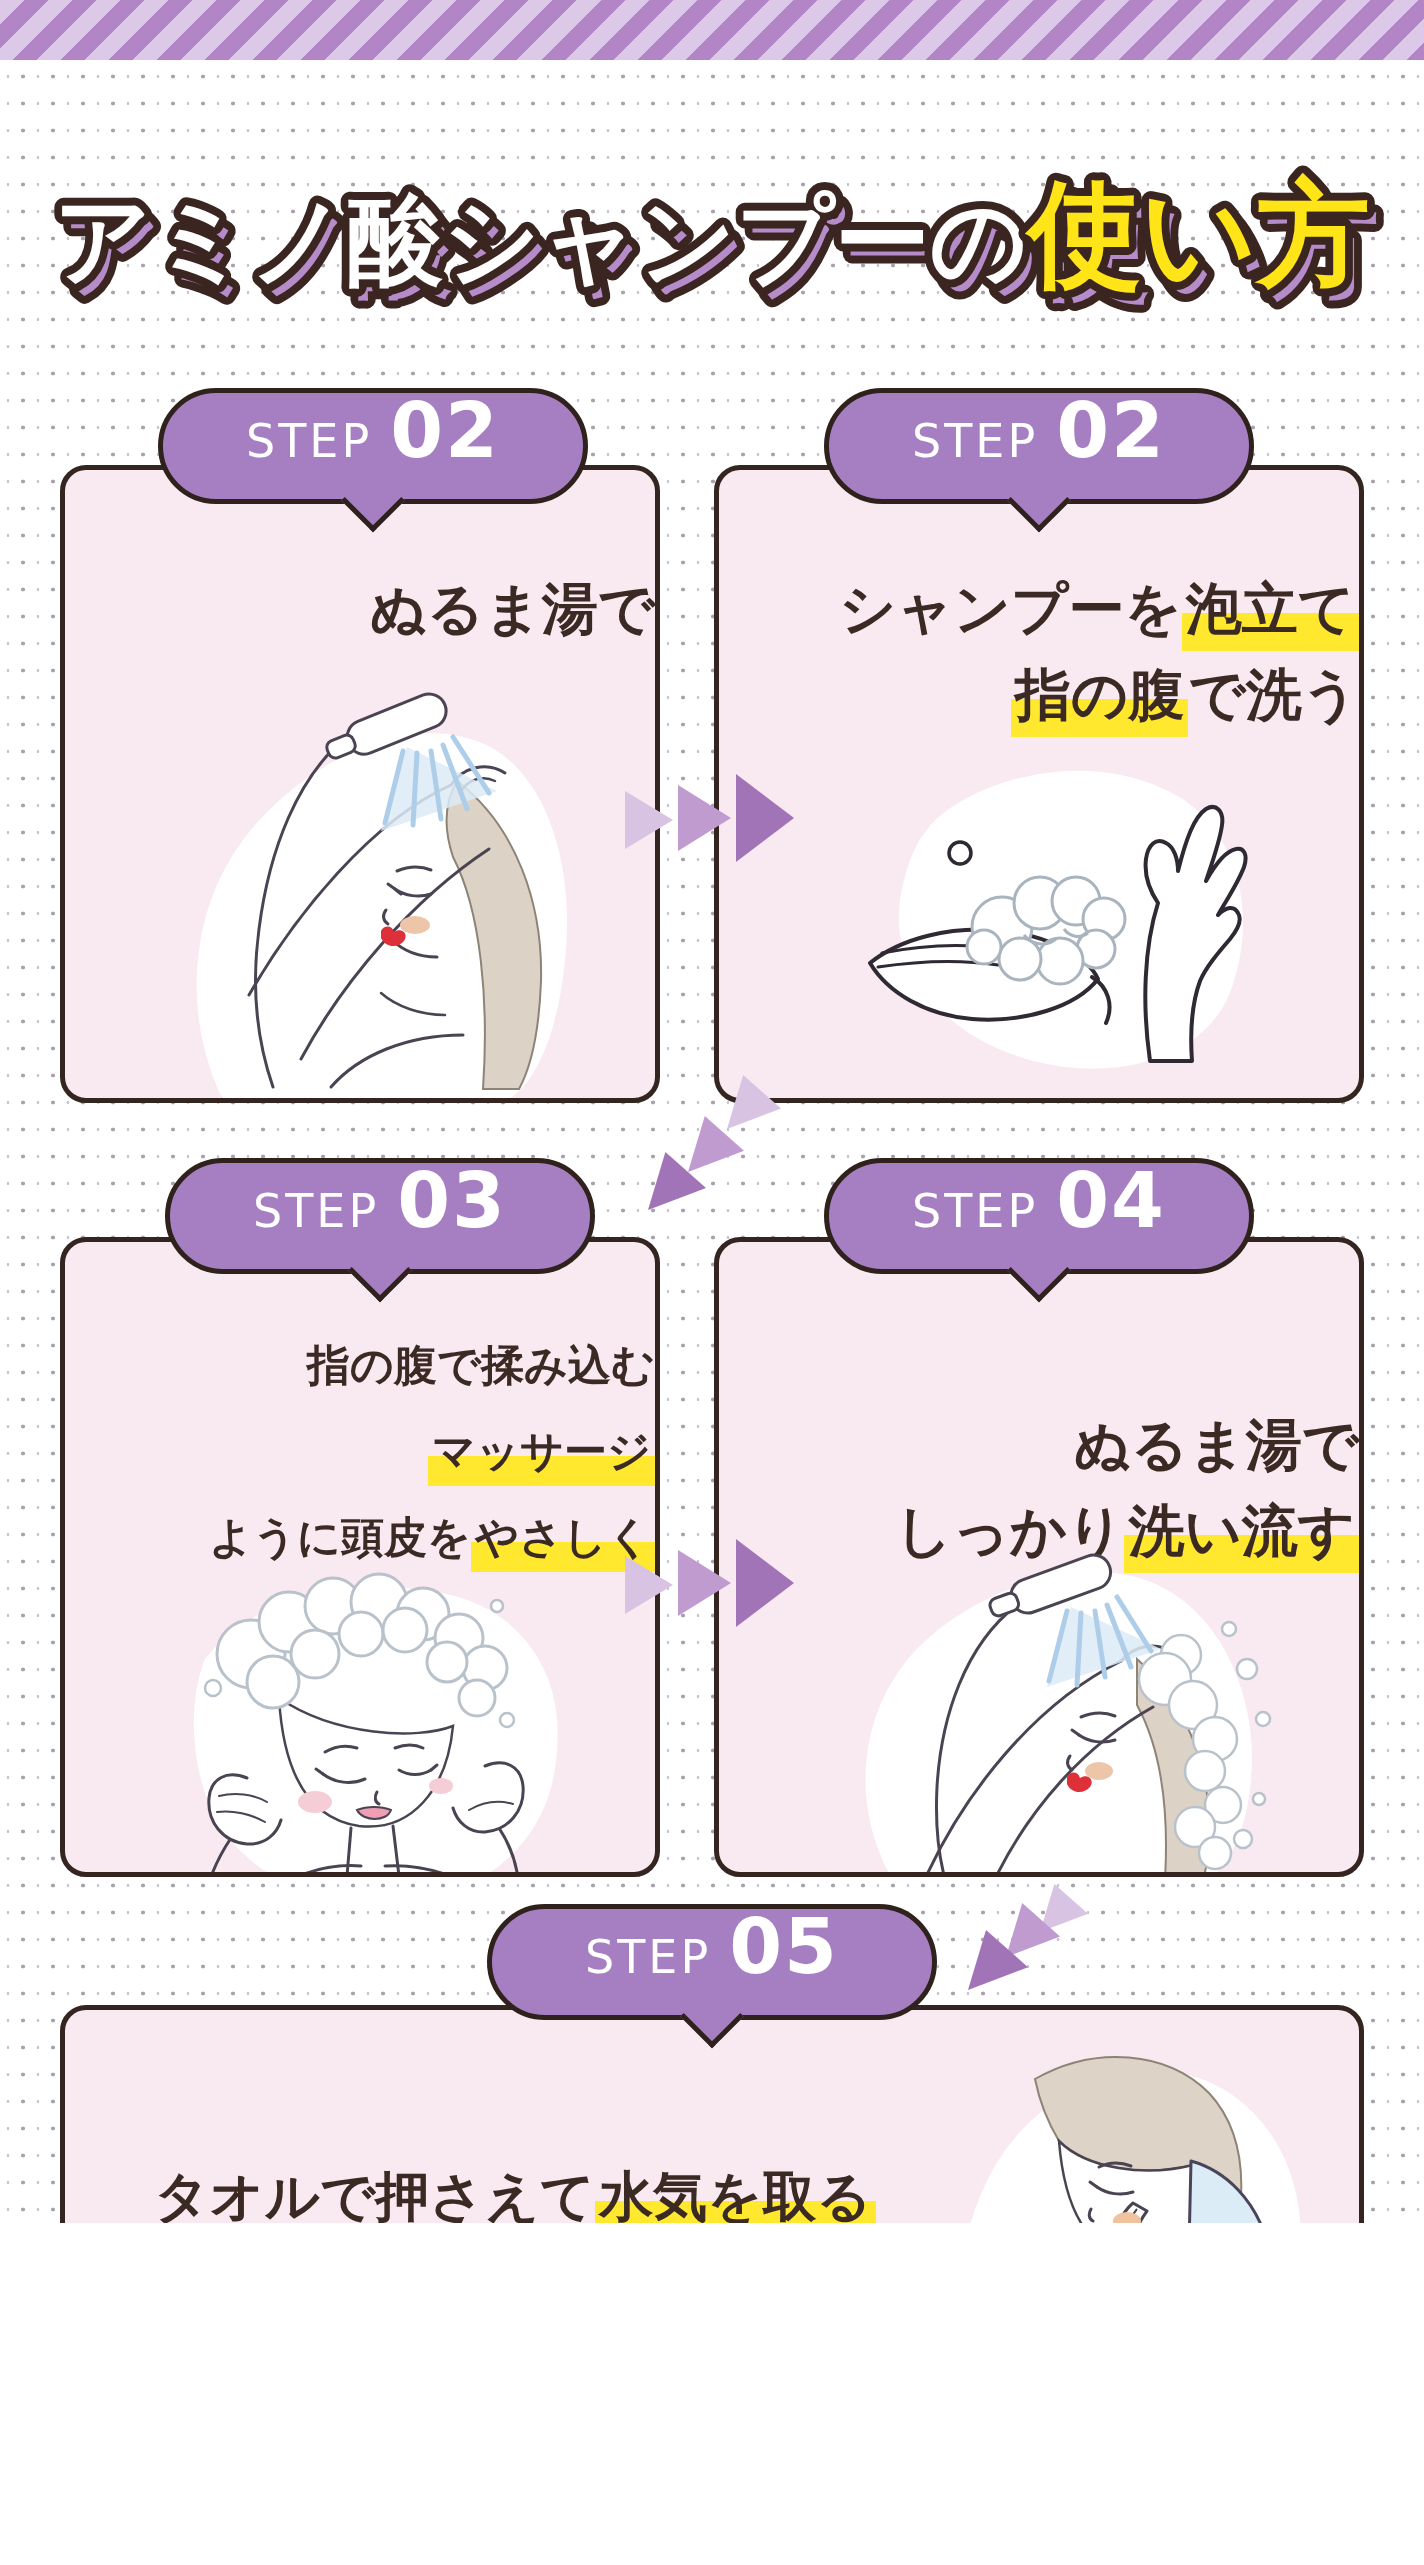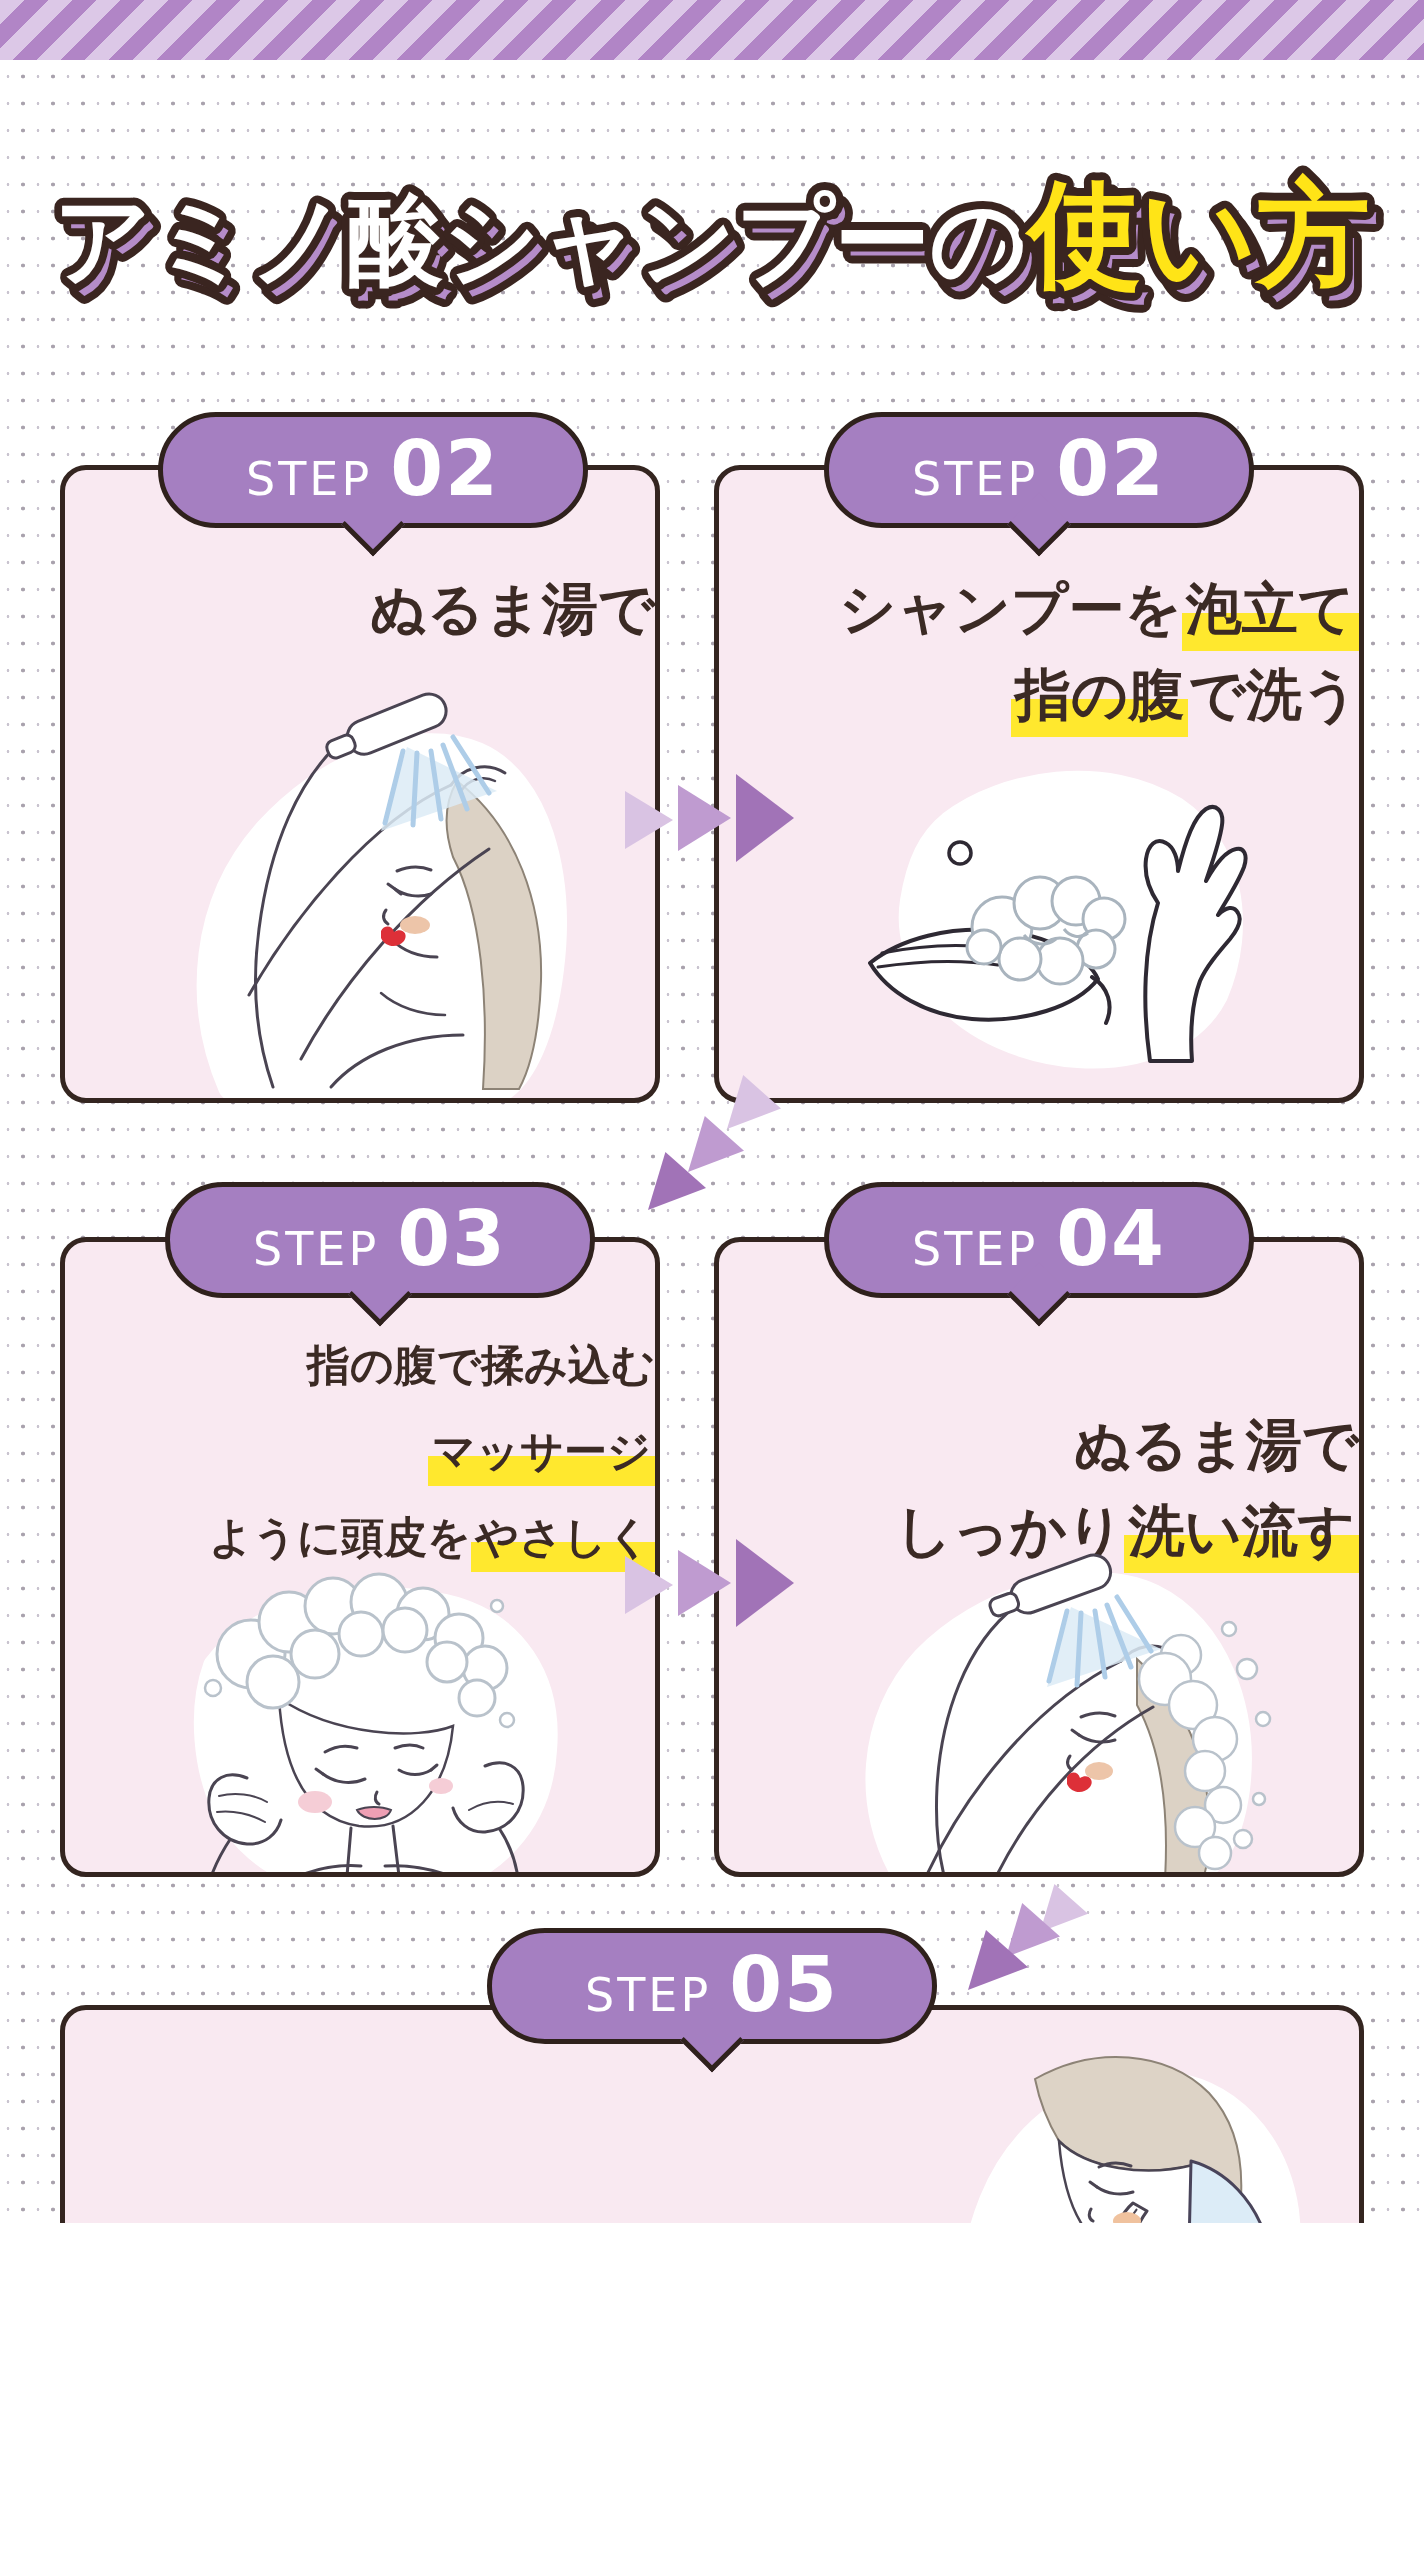--- a/index.html
+++ b/index.html
@@ -20,21 +20,21 @@
   .stripe.top{top:0;height:60px;}
   .stripe.bottom{top:2503px;height:62px;}
   .title-svg{position:absolute;left:0;top:138px;}
   .card{
     position:absolute;background:#f9e9f1;border:5px solid #342520;
     border-radius:26px;overflow:hidden;z-index:1;box-sizing:border-box;
   }
   .badge{
     position:absolute;height:116px;background:#a57fc1;border:5px solid #2f211c;
     border-radius:64px;display:flex;align-items:baseline;justify-content:center;
-    gap:18px;color:#ffffff;z-index:3;box-sizing:border-box;padding-top:14px;margin-top:24px;
+    gap:18px;color:#ffffff;z-index:3;box-sizing:border-box;
   }
   .badge::after{
     content:"";position:absolute;left:50%;bottom:-24px;width:40px;height:40px;
     transform:translateX(-50%) rotate(45deg);background:#a57fc1;
     border-right:5px solid #2f211c;border-bottom:5px solid #2f211c;
   }
   .badge-prefix{font-size:46px;font-weight:500;letter-spacing:3px;line-height:1;}
   .badge-number{font-size:76px;font-weight:600;letter-spacing:2px;line-height:1;}
   .caption{
     position:absolute;margin:0;text-align:right;color:#3b2a24;font-weight:bold;
@@ -274,20 +274,23 @@
 
   <div class="ar ar-s" style="left:625px;top:1556px;"></div>
   <div class="ar ar-m" style="left:678px;top:1550px;"></div>
   <div class="ar ar-l" style="left:736px;top:1539px;"></div>
 
   <div class="tri-dl" style="left:1040px;top:1884px;width:48px;height:48px;background:#d9c3e3;"></div>
   <div class="tri-dl" style="left:1006px;top:1903px;width:54px;height:54px;background:#bf9bd0;"></div>
   <div class="tri-dl" style="left:968px;top:1930px;width:60px;height:60px;background:#a173b7;"></div>
 
   <div class="card" style="left:60px;top:2005px;width:1304px;height:403px;">
+    <p class="caption fs54" style="top:144px;left:40px;width:820px;text-align:center;">
+      <span class="line"><span>タオルで押さえて</span><span class="hl">水気を取る</span></span>
+    </p>
     <svg class="illo" style="left:830px;top:20px;" width="420" height="380" viewBox="0 0 420 378" aria-label="woman-pressing-hair-with-towel">
       <path d="M96,372 C70,320 68,240 96,170 C124,100 190,48 266,52 C334,56 382,110 392,180 C400,250 386,330 360,372 Z" fill="#ffffff" stroke="#ffffff" stroke-width="24" stroke-linejoin="round"></path>
       <path d="M140,48 C200,14 272,20 314,62 C340,90 348,128 346,166 C344,210 336,240 326,262 C318,210 312,166 298,134 C250,146 192,138 164,110 C152,90 144,68 140,48 Z" fill="#ddd3c6" stroke="#8d8376" stroke-width="2"></path>
       <path d="M164,110 C168,160 182,202 214,220 C246,234 278,222 294,194 C300,180 298,150 298,134 C250,146 192,138 164,110 Z" fill="#ffffff" stroke="#4a4452" stroke-width="2.5"></path>
       <path d="M150,376 C170,330 208,304 252,300 C300,298 336,326 352,376 Z" fill="#ffffff" stroke="#4a4452" stroke-width="3"></path>
       <g fill="#dcecf7" stroke="#49445a" stroke-width="3" stroke-linejoin="round">
         <path d="M158,196 C128,214 106,252 98,298 C92,336 96,360 104,374 L178,374 C170,322 172,268 184,232 Z"></path>
         <path d="M296,130 C332,140 360,170 372,210 C384,252 382,308 368,346 C352,372 318,378 290,372 C300,322 302,262 294,216 Z"></path>
         <path d="M120,250 C112,290 112,330 118,362" fill="none" stroke-width="2"></path>
         <path d="M346,200 C356,240 358,290 350,330" fill="none" stroke-width="2"></path>

